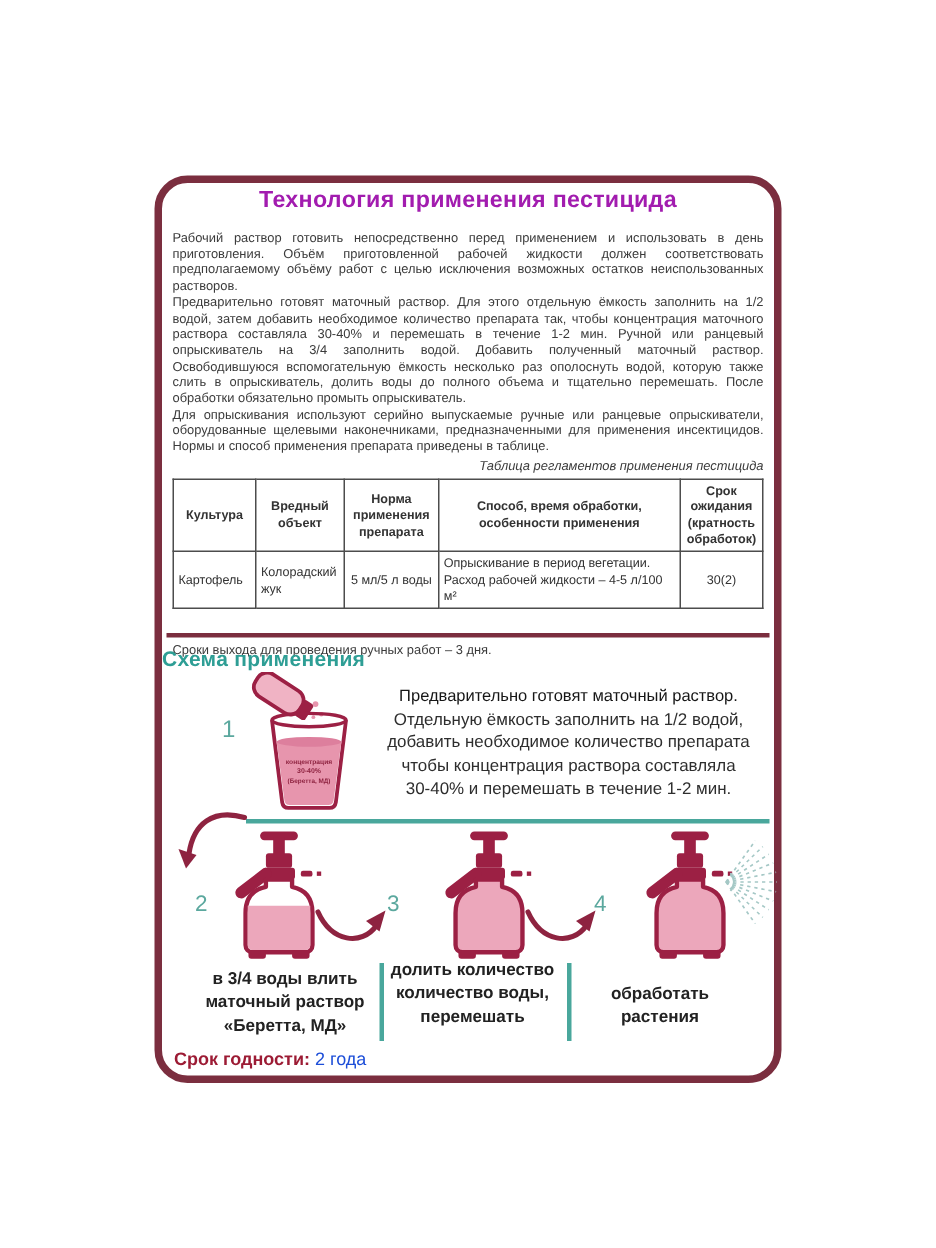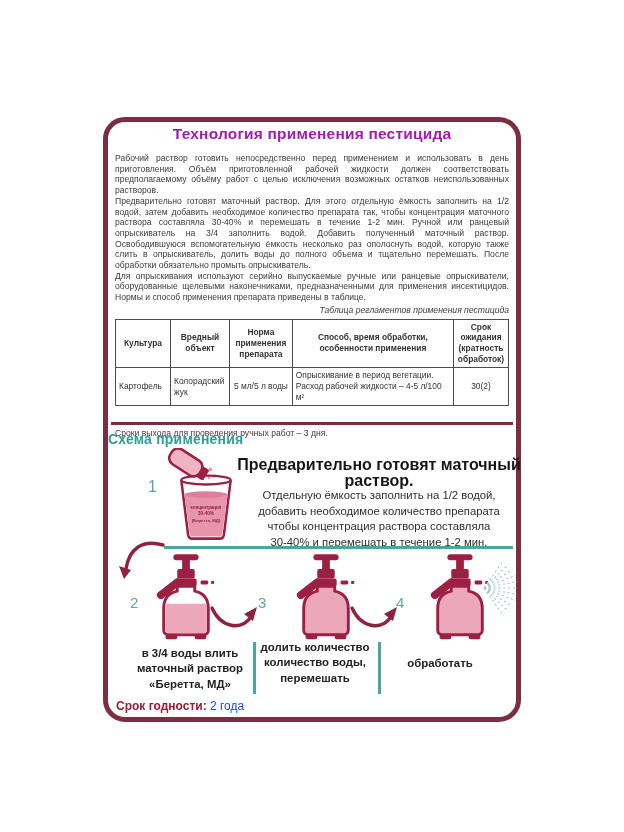--- a/index.html
+++ b/index.html
@@ -29,21 +29,21 @@
   .note{margin-top:22px;font-size:8.6px;color:#3b3b3b;text-align:left;}
 
   .divider{position:absolute;top:300px;left:3px;right:3px;height:3px;background:#7b2e3f;}
 
   .sec2-title{position:absolute;top:309px;left:0;right:0;text-align:left;
               font-size:14px;font-weight:bold;color:#2e9e95;letter-spacing:.2px;}
 
   .step1-num{position:absolute;left:40px;top:356px;font-size:16px;color:#5ba89e;}
   .glass{position:absolute;left:52px;top:326px;width:92px;height:97px;}
   .step1-text{position:absolute;left:128px;top:335px;width:286px;text-align:center;color:#2a2a2a;}
-  .step1-text .h{font-weight:bold;font-size:16px;color:#161616;line-height:15.6px;}
+  .step1-text .h{font-weight:normal;font-size:11px;color:#161616;line-height:15.6px;}
   .step1-text .l{font-size:11.3px;line-height:15.6px;color:#2e2e2e;}
 
   .tealline{position:absolute;top:424px;left:56px;right:3px;height:2.5px;background:#49a79c;}
   .arrow-down{position:absolute;left:10px;top:416px;width:48px;height:44px;}
 
   .step-num{position:absolute;font-size:15px;color:#5ba89e;top:472px;}
   #num2{left:22px;} #num3{left:150px;} #num4{left:288px;}
   .sprayer{position:absolute;top:432px;width:64px;height:86px;}
   #sprayer2{left:46px;} #sprayer3{left:186px;} #sprayer4{left:320px;}
   .arrow-right{position:absolute;top:478px;width:50px;height:34px;}
@@ -223,20 +223,21 @@
     </div>
     <div class="vsep" id="sep1"></div>
     <div class="col-label" id="col2">
       <div>долить количество</div>
       <div>количество воды,</div>
       <div>перемешать</div>
     </div>
     <div class="vsep" id="sep2"></div>
     <div class="col-label" id="col3">
       <div>обработать</div>
+      <div>растения</div>
     </div>
 
     <div class="shelf">
       <span class="lbl">Срок годности:</span>
       <span class="val">2 года</span>
     </div>
 
   </div>
 </div>
 

